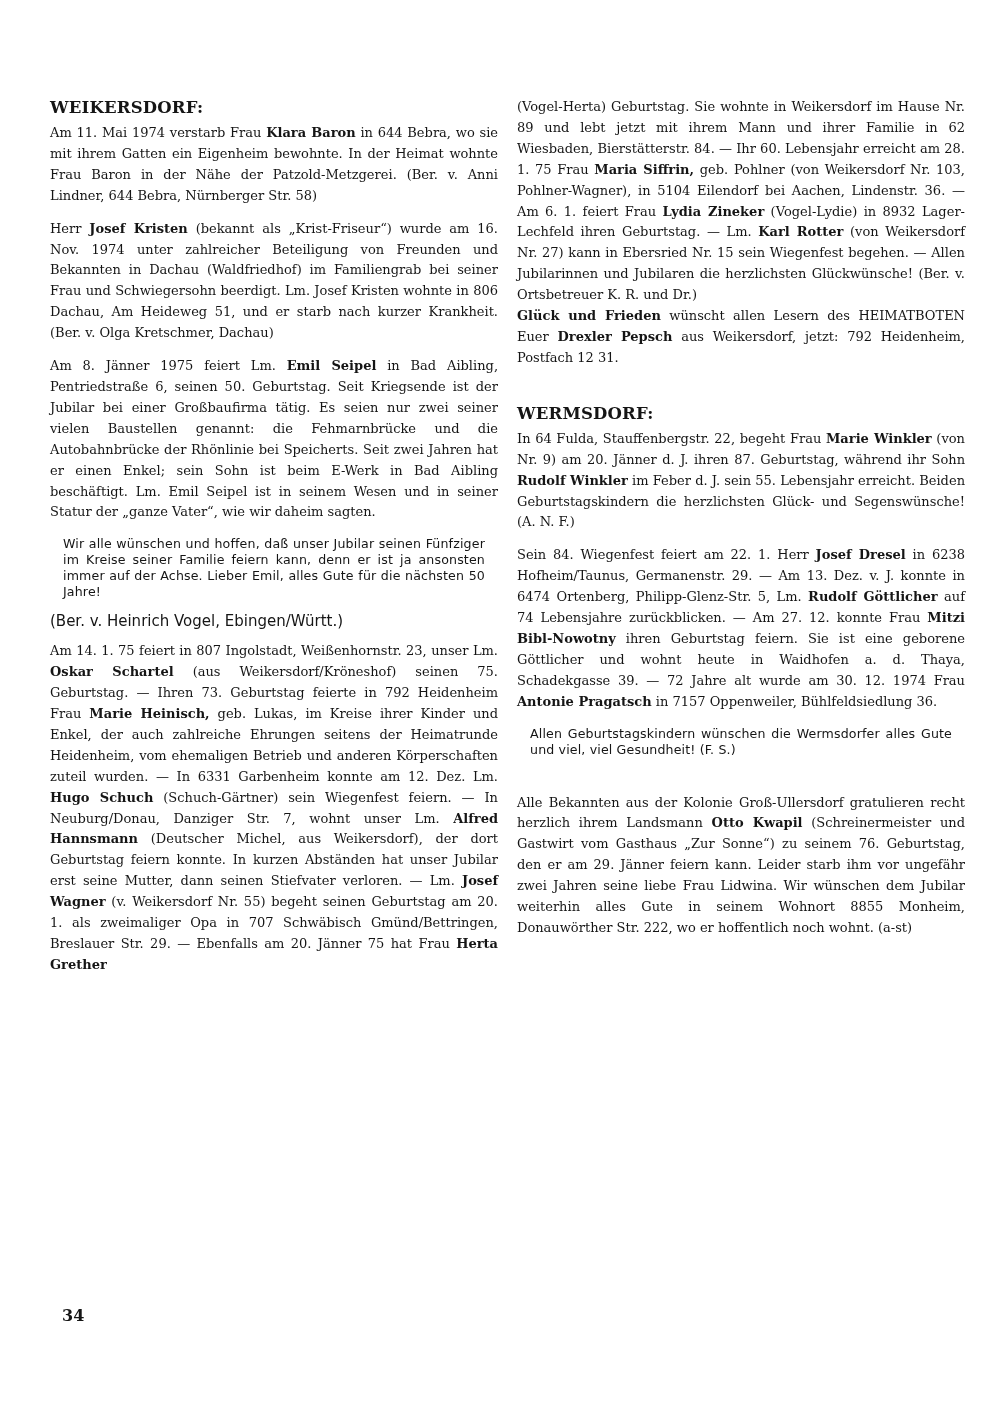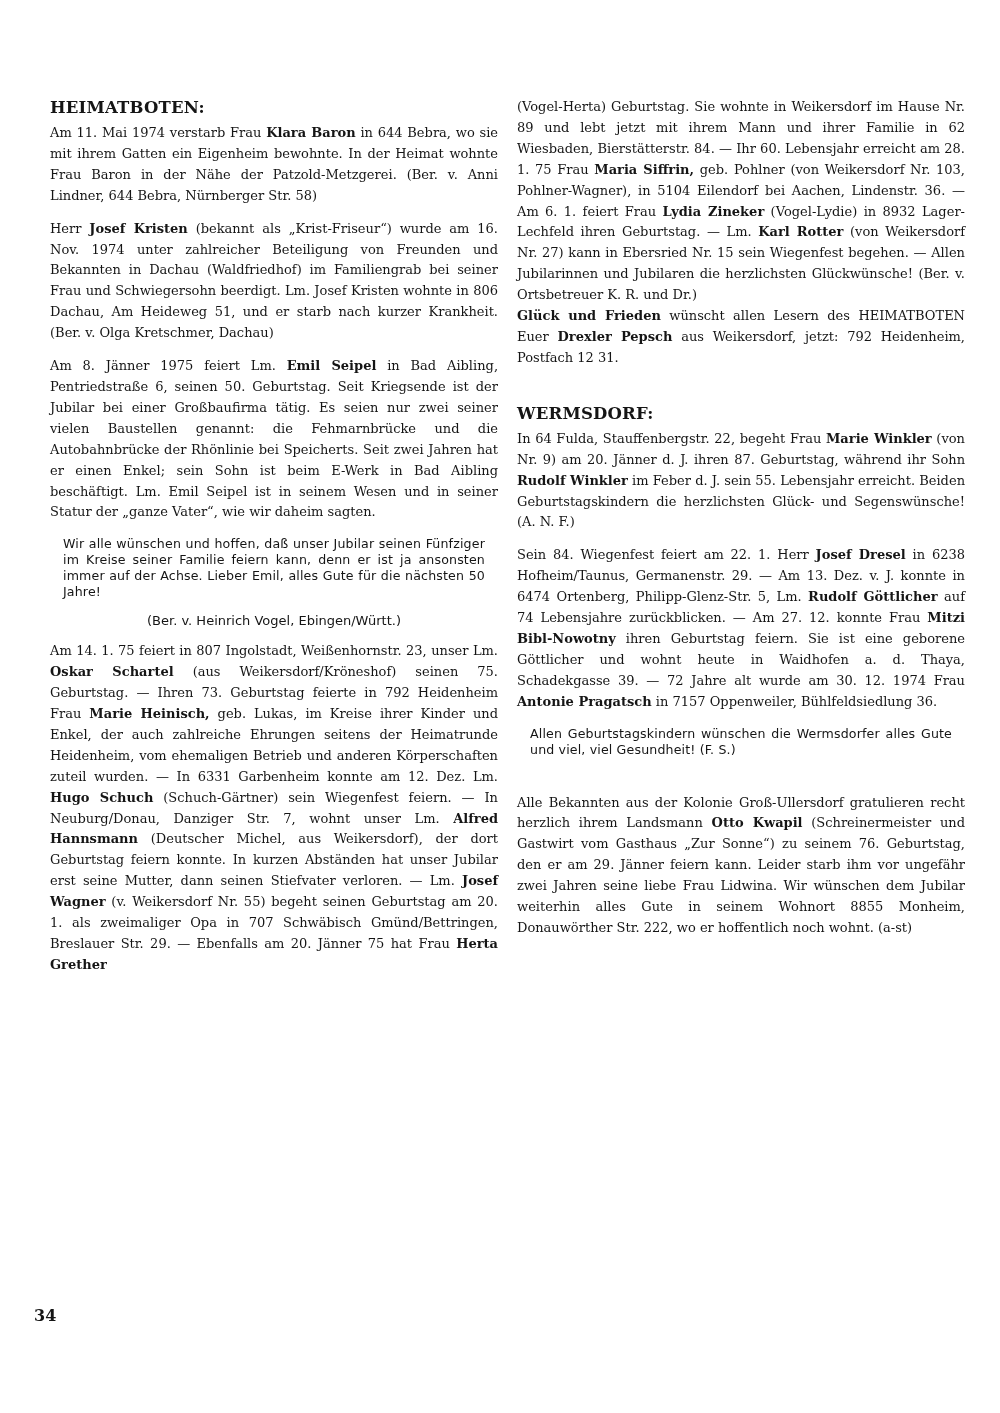--- a/index.html
+++ b/index.html
@@ -47,41 +47,41 @@
     .small {
       font-family: "DejaVu Sans", "Liberation Sans", sans-serif;
       font-size: 12.6px;
       line-height: 16px;
       text-align: justify;
       margin: 13px;
       letter-spacing: 0.15px;
     }
     .small-credit {
       font-family: "DejaVu Sans", "Liberation Sans", sans-serif;
-      font-size: 13px;
+      font-size: 15px;
       line-height: 16px;
-      text-align: center;
+      text-align: left;
       margin: 0 0 12px 0;
     }
     .gap-section { height: 22px; }
     .page-number {
       position: absolute;
-      left: 34px;
+      left: 62px;
       top: 1306px;
       font-family: "DejaVu Serif", serif;
       font-weight: bold;
       font-size: 16px;
     }
   </style>
 </head>
 <body>
 
 <div class="page">
   <div class="column col-left">
-      <div class="heading">HEIMATBOTEN:</div>
+      <div class="heading">WEIKERSDORF:</div>
       <p class="para"><span>Am 11. Mai 1974 verstarb Frau </span><b>Klara Baron</b><span> in 644 Bebra, wo sie mit ihrem Gatten ein Eigenheim bewohnte. In der Heimat wohnte Frau Baron in der Nähe der Patzold-Metzgerei. (Ber. v. Anni Lindner, 644 Bebra, Nürnberger Str. 58)</span></p>
       <p class="para"><span>Herr </span><b>Josef Kristen</b><span> (bekannt als „Krist-Friseur“) wurde am 16. Nov. 1974 unter zahlreicher Beteiligung von Freunden und Bekannten in Dachau (Waldfriedhof) im Familiengrab bei seiner Frau und Schwiegersohn beerdigt. Lm. Josef Kristen wohnte in 806 Dachau, Am Heideweg 51, und er starb nach kurzer Krankheit. (Ber. v. Olga Kretschmer, Dachau)</span></p>
       <p class="para tight"><span>Am 8. Jänner 1975 feiert Lm. </span><b>Emil Seipel</b><span> in Bad Aibling, Pentriedstraße 6, seinen 50. Geburtstag. Seit Kriegsende ist der Jubilar bei einer Großbaufirma tätig. Es seien nur zwei seiner vielen Baustellen genannt: die Fehmarnbrücke und die Autobahnbrücke der Rhönlinie bei Speicherts. Seit zwei Jahren hat er einen Enkel; sein Sohn ist beim E-Werk in Bad Aibling beschäftigt. Lm. Emil Seipel ist in seinem Wesen und in seiner Statur der „ganze Vater“, wie wir daheim sagten.</span></p>
       <p class="small"><span>Wir alle wünschen und hoffen, daß unser Jubilar seinen Fünfziger im Kreise seiner Familie feiern kann, denn er ist ja ansonsten immer auf der Achse. Lieber Emil, alles Gute für die nächsten 50 Jahre!</span></p>
       <p class="small-credit"><span>(Ber. v. Heinrich Vogel, Ebingen/Württ.)</span></p>
       <p class="para tight"><span>Am 14. 1. 75 feiert in 807 Ingolstadt, Weißenhornstr. 23, unser Lm. </span><b>Oskar Schartel</b><span> (aus Weikersdorf/Kröneshof) seinen 75. Geburtstag. — Ihren 73. Geburtstag feierte in 792 Heidenheim Frau </span><b>Marie Heinisch,</b><span> geb. Lukas, im Kreise ihrer Kinder und Enkel, der auch zahlreiche Ehrungen seitens der Heimatrunde Heidenheim, vom ehemaligen Betrieb und anderen Körperschaften zuteil wurden. — In 6331 Garbenheim konnte am 12. Dez. Lm. </span><b>Hugo Schuch</b><span> (Schuch-Gärtner) sein Wiegenfest feiern. — In Neuburg/Donau, Danziger Str. 7, wohnt unser Lm. </span><b>Alfred Hannsmann</b><span> (Deutscher Michel, aus Weikersdorf), der dort Geburtstag feiern konnte. In kurzen Abständen hat unser Jubilar erst seine Mutter, dann seinen Stiefvater verloren. — Lm. </span><b>Josef Wagner</b><span> (v. Weikersdorf Nr. 55) begeht seinen Geburtstag am 20. 1. als zweimaliger Opa in 707 Schwäbisch Gmünd/Bettringen, Breslauer Str. 29. — Ebenfalls am 20. Jänner 75 hat Frau </span><b>Herta Grether</b></p>
     </div>
   <div class="column col-right">
       <p class="para tight"><span>(Vogel-Herta) Geburtstag. Sie wohnte in Weikersdorf im Hause Nr. 89 und lebt jetzt mit ihrem Mann und ihrer Familie in 62 Wiesbaden, Bierstätterstr. 84. — Ihr 60. Lebensjahr erreicht am 28. 1. 75 Frau </span><b>Maria Siffrin,</b><span> geb. Pohlner (von Weikersdorf Nr. 103, Pohlner-Wagner), in 5104 Eilendorf bei Aachen, Lindenstr. 36. — Am 6. 1. feiert Frau </span><b>Lydia Zineker</b><span> (Vogel-Lydie) in 8932 Lager-Lechfeld ihren Geburtstag. — Lm. </span><b>Karl Rotter</b><span> (von Weikersdorf Nr. 27) kann in Ebersried Nr. 15 sein Wiegenfest begehen. — Allen Jubilarinnen und Jubilaren die herzlichsten Glückwünsche! (Ber. v. Ortsbetreuer K. R. und Dr.)</span></p>
       <p class="para"><b>Glück und Frieden</b><span> wünscht allen Lesern des HEIMATBOTEN Euer </span><b>Drexler Pepsch</b><span> aus Weikersdorf, jetzt: 792 Heidenheim, Postfach 12 31.</span></p>

